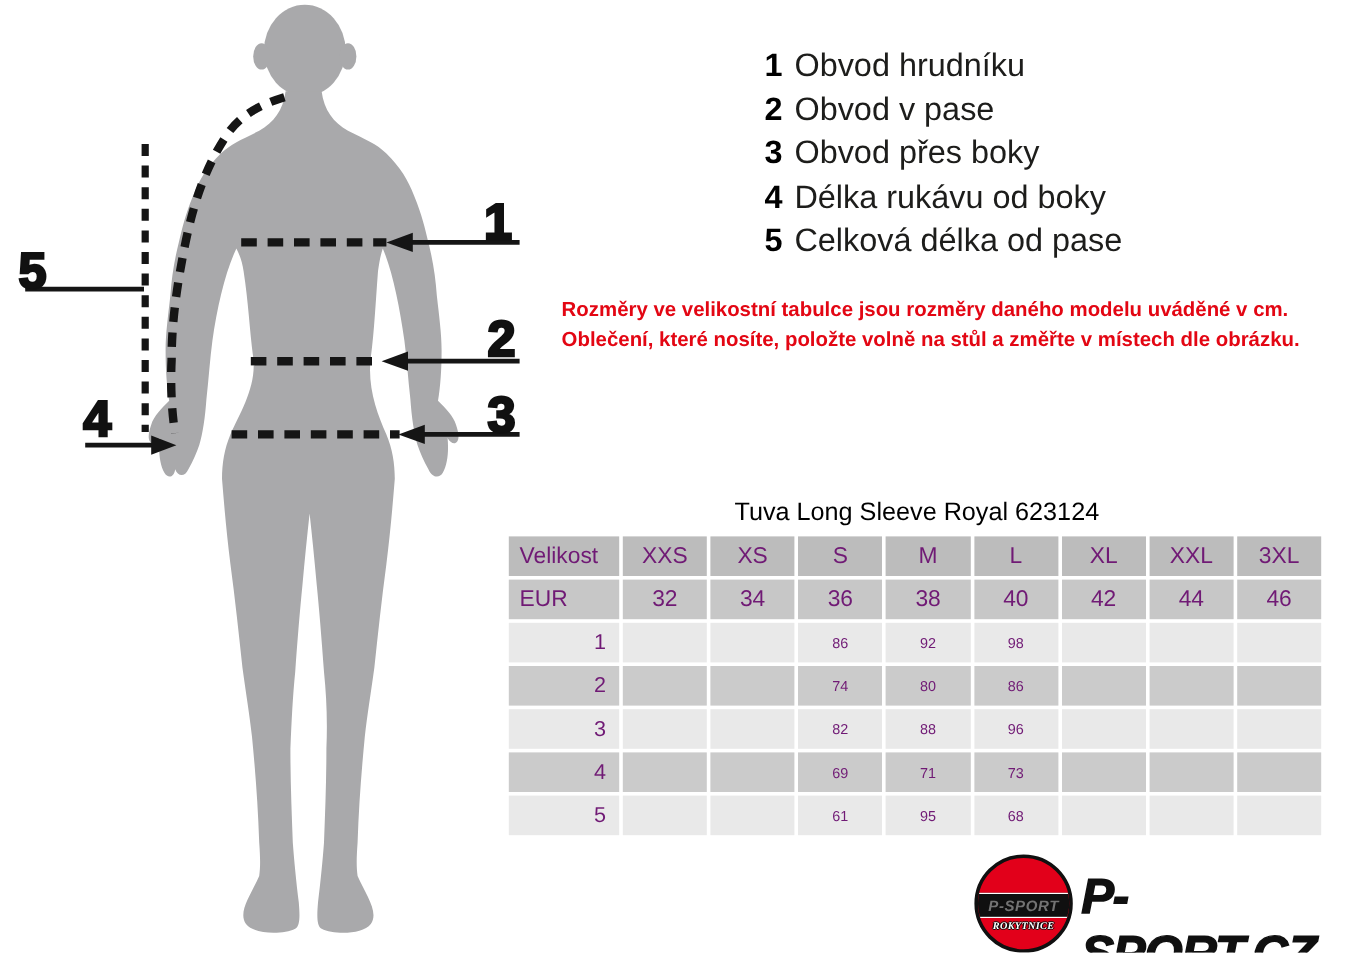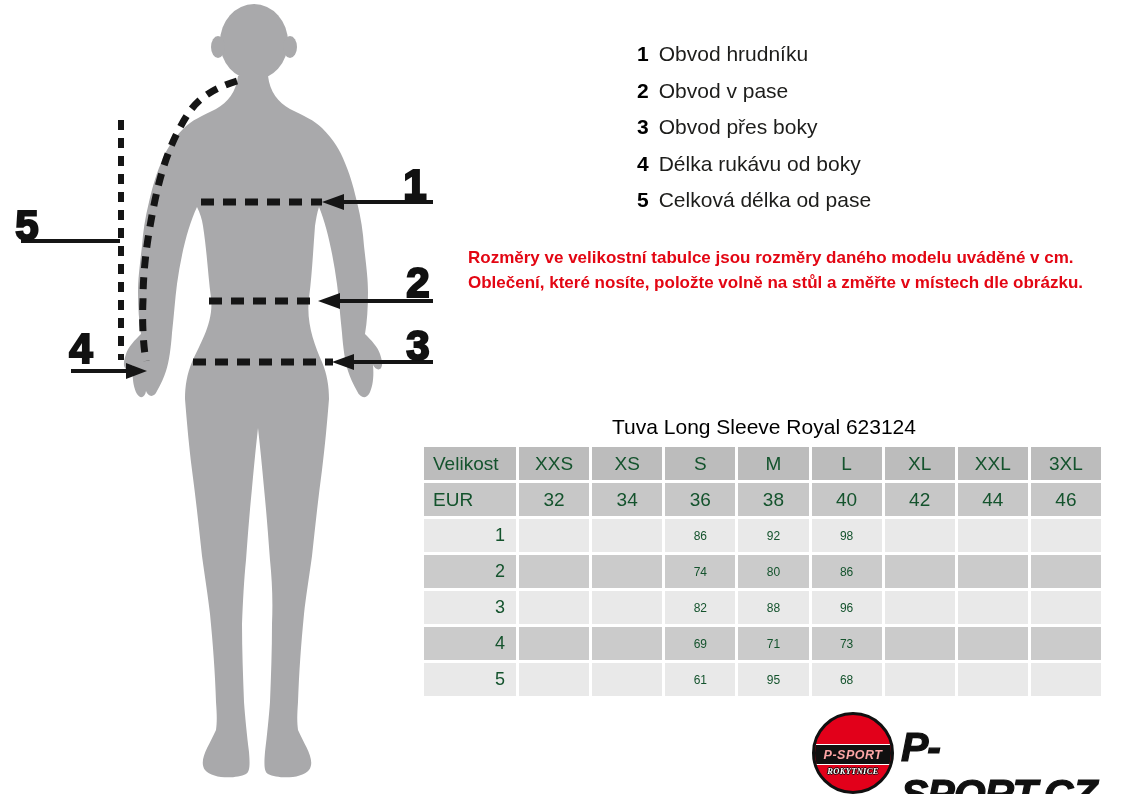--- a/index.html
+++ b/index.html
@@ -15,39 +15,39 @@
   .marker-num{
     font-family:"Liberation Sans", sans-serif;
     font-weight:bold;
     font-size:42px;
     fill:#111;
     stroke:#111;stroke-width:2.2;paint-order:stroke;
   }
   
   .legend{
     position:absolute;left:637px;top:36px;
-    font-size:21px;line-height:36.6px;color:#1d1d1b;
+    font-size:27px;line-height:36.6px;color:#1d1d1b;
   }
   .legend-item .num{font-weight:bold;color:#000;margin-right:10px;}
   
   .note{
     position:absolute;left:468px;top:245px;width:656px;
     font-size:17px;font-weight:bold;line-height:25px;
     color:#e30613;
   }
   
   .tbl-title{
     position:absolute;left:424px;top:403px;width:680px;
     text-align:center;font-size:21px;color:#000;margin-top:12px;
   }
   .size-table{
     position:absolute;left:421px;top:444px;width:683px;
     border-collapse:separate;border-spacing:3px;
     table-layout:fixed;
-    color:#14532d;
+    color:#701a75;
   }
   .size-table td{
     height:33px;padding:0;text-align:center;vertical-align:middle;
     overflow:hidden;white-space:nowrap;
   }
   .size-table col.c0{width:92px;}
   .hrow td{background:#bcbcbc;font-size:19px;}
   .erow td{background:#c7c7c7;font-size:19px;}
   .hrow td.left, .erow td.left{text-align:left;padding-left:9px;}
   .mrow.light td{background:#e9e9e9;}
@@ -59,21 +59,21 @@
     position:absolute;left:812px;top:712px;width:82px;height:82px;
     box-sizing:border-box;border:3px solid #101010;border-radius:50%;
     background:#e2001a;overflow:hidden;
   }
   .badge-band{
     position:absolute;left:-5px;right:-5px;top:29px;height:19px;
     background:#101010;border-top:1px solid #fff;border-bottom:1px solid #fff;
     display:flex;align-items:center;justify-content:center;
   }
   .badge-band span{
-    color:#fca5a5;font-style:italic;font-weight:bold;font-size:12.5px;letter-spacing:.5px;
+    color:#737373;font-style:italic;font-weight:bold;font-size:12.5px;letter-spacing:.5px;
   }
   .badge-sub{
     position:absolute;top:51px;left:0;width:100%;text-align:center;
     color:#fff;font-style:italic;font-weight:bold;font-size:8.5px;letter-spacing:.3px;
     text-shadow:-1px 0 #101010,1px 0 #101010,0 -1px #101010,0 1px #101010;
     font-family:Liberation Serif, serif;
   }
   .wordmark{
     position:absolute;left:901px;top:724px;
     font-size:41px;font-weight:bold;font-style:italic;

